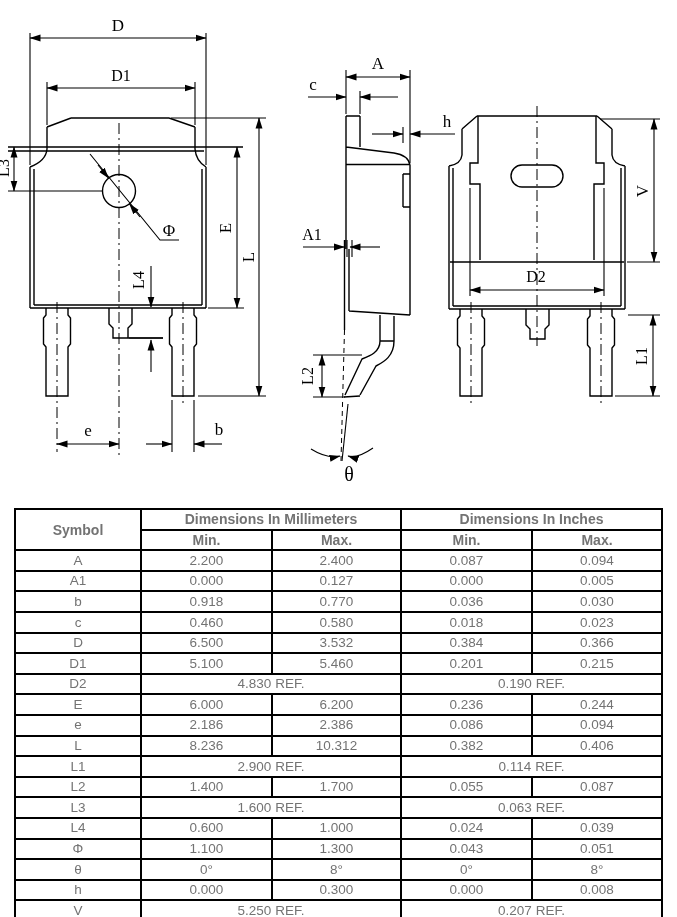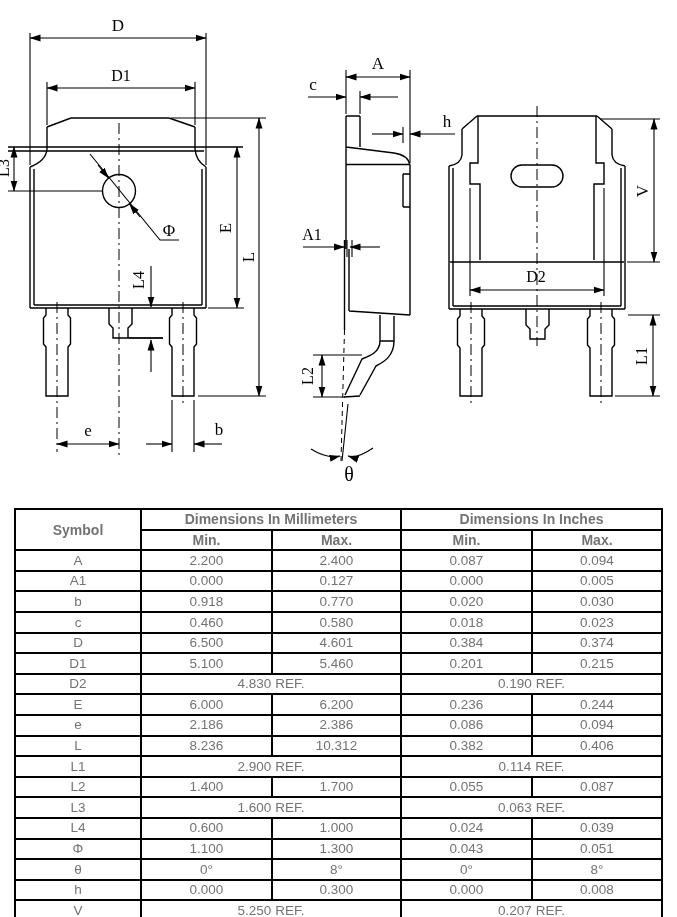--- a/index.html
+++ b/index.html
@@ -193,36 +193,36 @@
         <td>A1</td>
         <td>0.000</td>
         <td>0.127</td>
         <td>0.000</td>
         <td>0.005</td>
       </tr>
       <tr>
         <td>b</td>
         <td>0.918</td>
         <td>0.770</td>
-        <td>0.020</td>
+        <td>0.036</td>
         <td>0.030</td>
       </tr>
       <tr>
         <td>c</td>
         <td>0.460</td>
         <td>0.580</td>
         <td>0.018</td>
         <td>0.023</td>
       </tr>
       <tr>
         <td>D</td>
         <td>6.500</td>
-        <td>4.601</td>
+        <td>3.532</td>
         <td>0.384</td>
-        <td>0.374</td>
+        <td>0.366</td>
       </tr>
       <tr>
         <td>D1</td>
         <td>5.100</td>
         <td>5.460</td>
         <td>0.201</td>
         <td>0.215</td>
       </tr>
       <tr>
         <td>D2</td>

